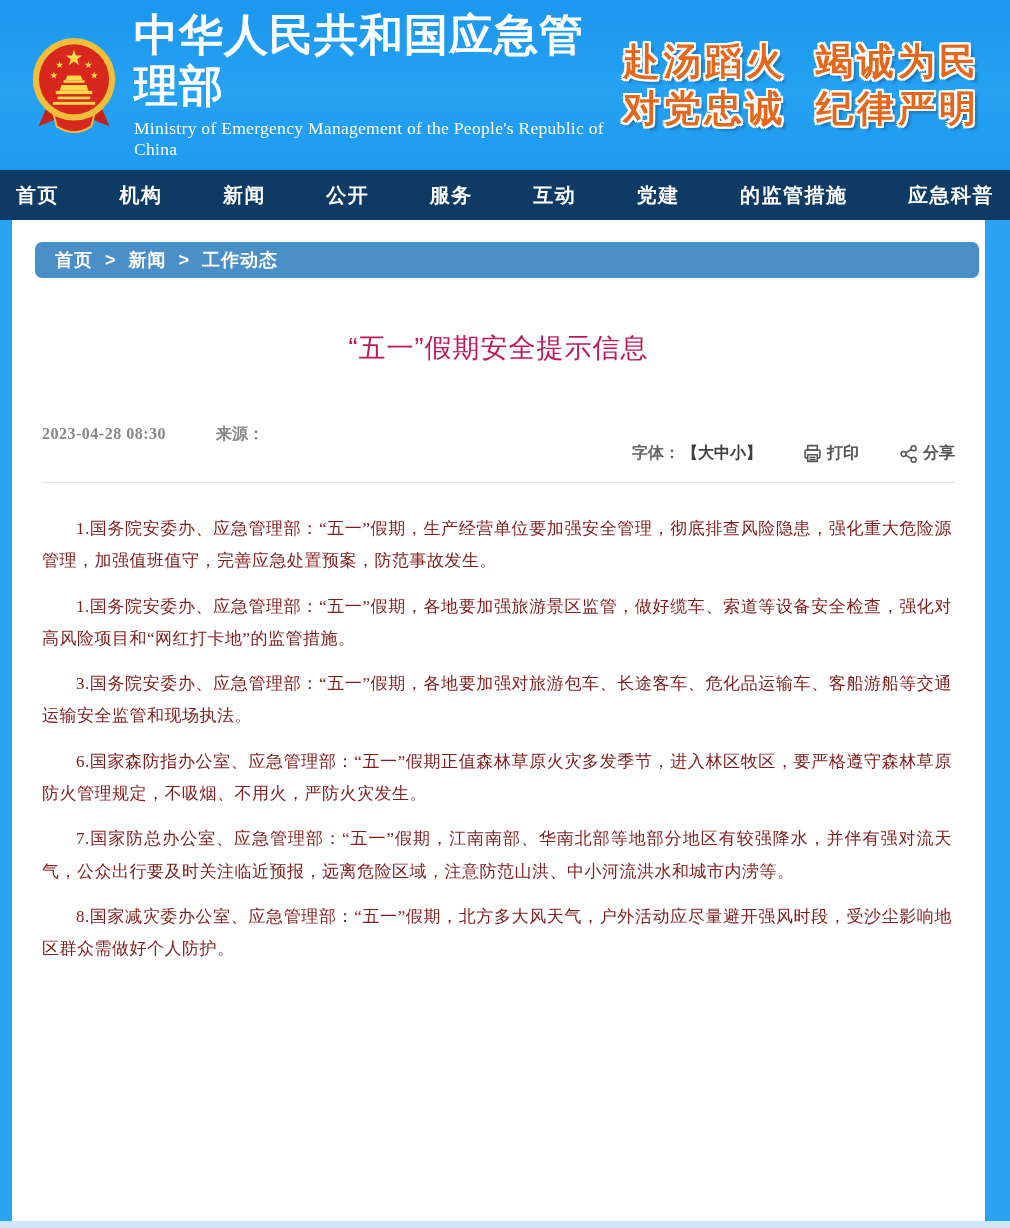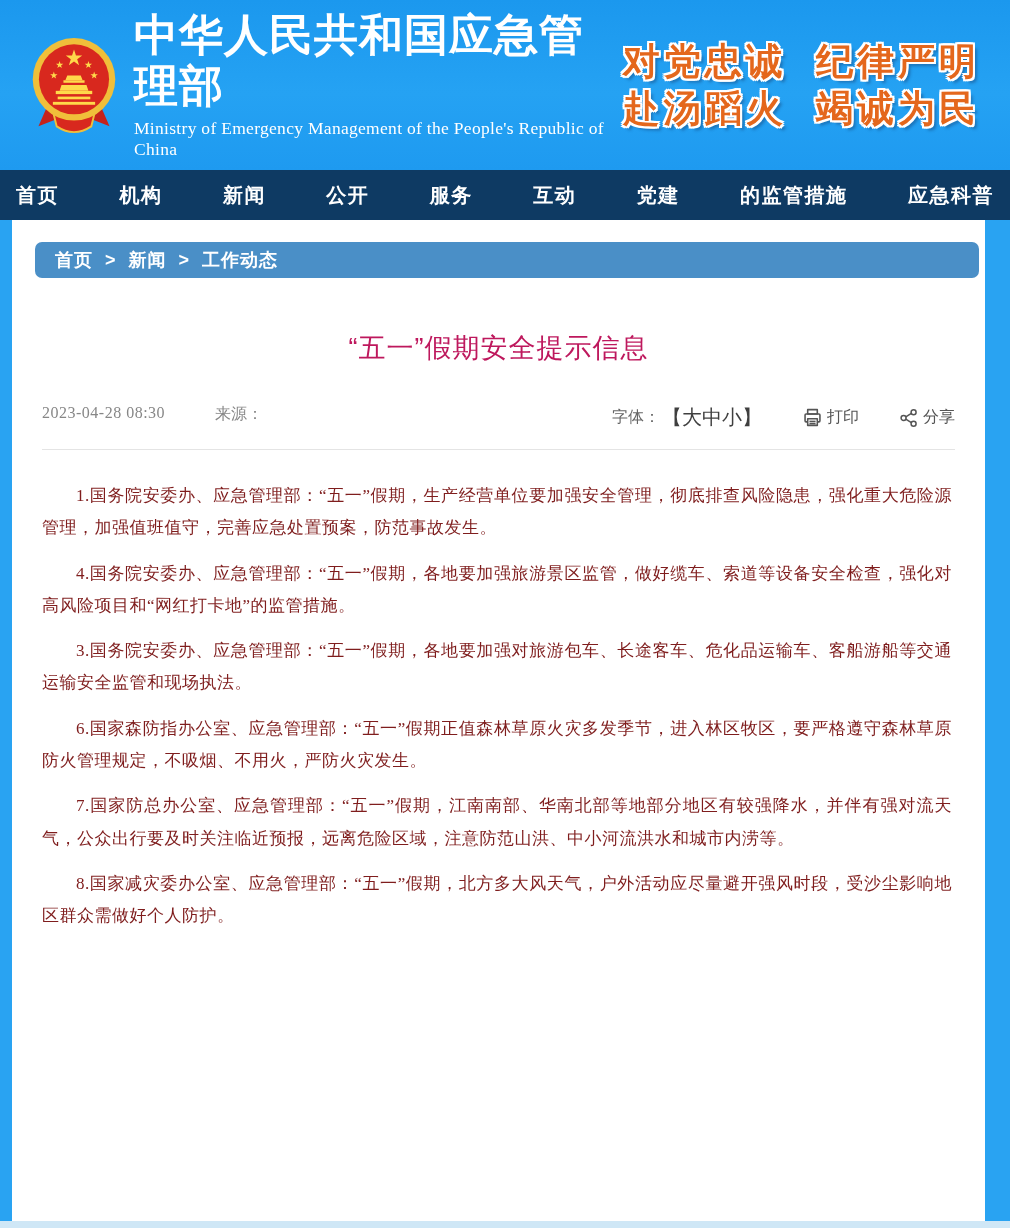--- a/index.html
+++ b/index.html
@@ -103,36 +103,39 @@
     text-align: center;
     font-size: 27px;
     font-weight: 500;
     color: #be185d;
     letter-spacing: 1px;
     margin: 52px 30px 0;
     font-family: "Liberation Sans", "DejaVu Sans", sans-serif;
   }
   .meta-row {
     display: flex;
+    align-items: center;
     margin: 38px 30px 0;
     font-size: 16px;
     color: #878787;
     font-family: "Liberation Serif", "DejaVu Serif", serif;
+    font-weight: bold;
   }
   .meta-date { letter-spacing: 0.5px; }
   .meta-source { margin-left: 50px; }
   .meta-right {
     margin-left: auto;
     display: flex;
     align-items: center;
     font-family: "Liberation Sans", "DejaVu Sans", sans-serif;
     color: #666;
+    margin-top: 39px;
   }
   .font-label { font-size: 16px; }
-  .font-sizes { font-size: 20px; color: #3f3f3f; cursor: pointer; margin-left: 2px; }
+  .font-sizes { font-size: 16px; color: #3f3f3f; cursor: pointer; margin-left: 2px; }
   .meta-btn {
     display: flex;
     align-items: center;
     gap: 4px;
     margin-left: 40px;
     color: #555;
     cursor: pointer;
     font-size: 16px;
   }
   .meta-btn svg { display: block; }
@@ -190,22 +193,22 @@
       <rect x="31" y="56" width="38" height="3.4"></rect>
       <rect x="33" y="62" width="34" height="2.8"></rect>
       <rect x="28" y="67.5" width="44" height="3"></rect>
     </g>
   </svg>
   <div class="title-block">
     <div class="site-title">中华人民共和国应急管理部</div>
     <div class="site-subtitle">Ministry of Emergency Management of the People's Republic of China</div>
   </div>
   <div class="slogans">
+    <div class="slogan-line">赴汤蹈火 竭诚为民</div>
     <div class="slogan-line">对党忠诚 纪律严明</div>
-    <div class="slogan-line">赴汤蹈火 竭诚为民</div>
   </div>
 </header>
 
 <nav class="main-nav">
   <a class="nav-item">首页</a>
   <a class="nav-item">机构</a>
   <a class="nav-item">新闻</a>
   <a class="nav-item">公开</a>
   <a class="nav-item">服务</a>
   <a class="nav-item">互动</a>
@@ -253,21 +256,21 @@
           </svg>
           <span>分享</span>
         </span>
       </span>
     </div>
 
     <hr class="divider">
 
     <div class="article-body">
       <p>1.国务院安委办、应急管理部：“五一”假期，生产经营单位要加强安全管理，彻底排查风险隐患，强化重大危险源管理，加强值班值守，完善应急处置预案，防范事故发生。</p>
-      <p>4.国务院安委办、应急管理部：“五一”假期，各地要加强旅游景区监管，做好缆车、索道等设备安全检查，强化对高风险项目和“网红打卡地”的监管措施。</p>
+      <p>1.国务院安委办、应急管理部：“五一”假期，各地要加强旅游景区监管，做好缆车、索道等设备安全检查，强化对高风险项目和“网红打卡地”的监管措施。</p>
       <p>3.国务院安委办、应急管理部：“五一”假期，各地要加强对旅游包车、长途客车、危化品运输车、客船游船等交通运输安全监管和现场执法。</p>
       <p>6.国家森防指办公室、应急管理部：“五一”假期正值森林草原火灾多发季节，进入林区牧区，要严格遵守森林草原防火管理规定，不吸烟、不用火，严防火灾发生。</p>
       <p>7.国家防总办公室、应急管理部：“五一”假期，江南南部、华南北部等地部分地区有较强降水，并伴有强对流天气，公众出行要及时关注临近预报，远离危险区域，注意防范山洪、中小河流洪水和城市内涝等。</p>
       <p>8.国家减灾委办公室、应急管理部：“五一”假期，北方多大风天气，户外活动应尽量避开强风时段，受沙尘影响地区群众需做好个人防护。</p>
     </div>
   </main>
 
 </div>
 
 <div class="bottom-strip"></div>

